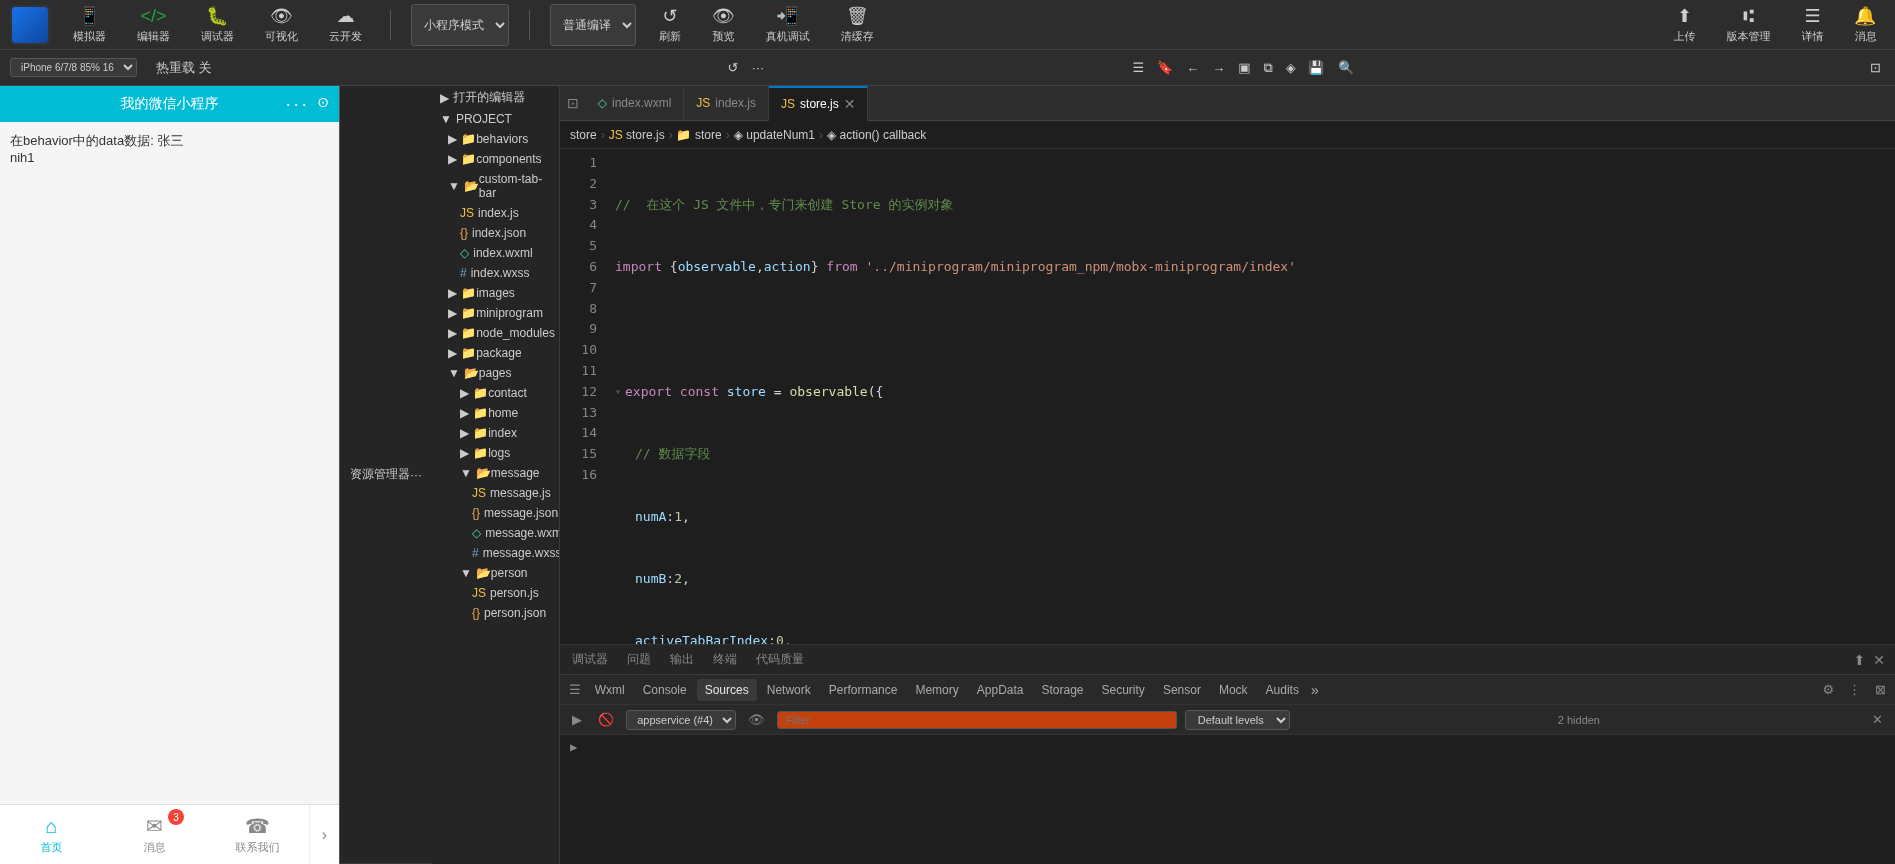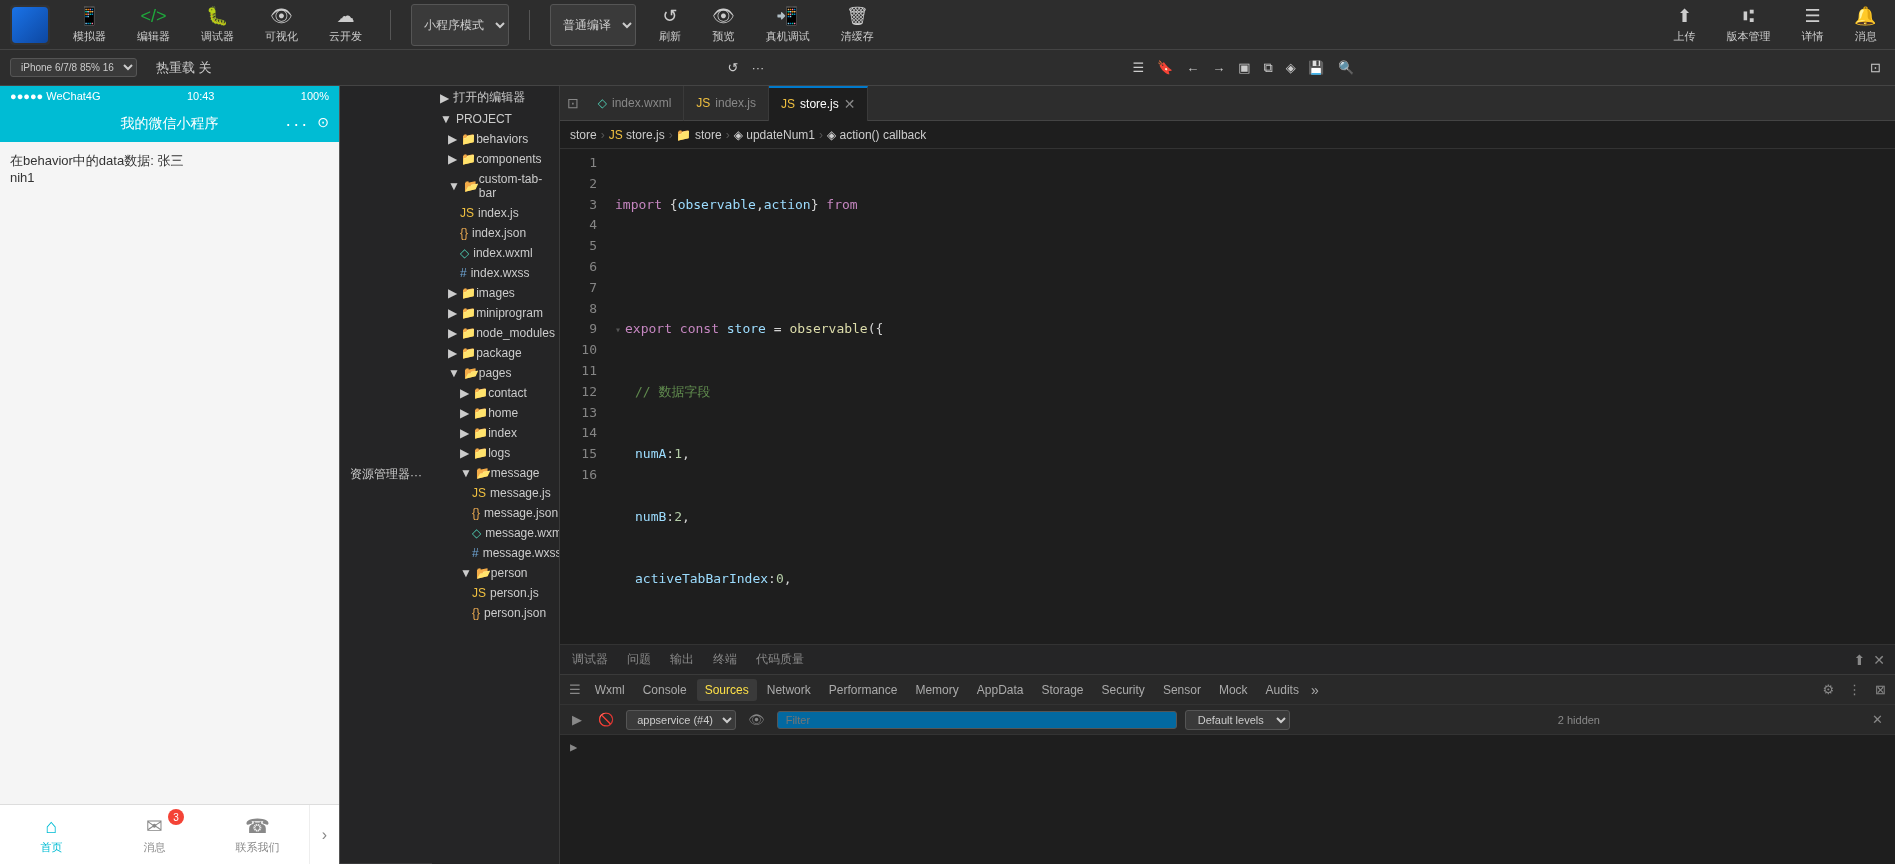--- a/index.html
+++ b/index.html
@@ -121,32 +121,32 @@
     .bottom-tab { color: #888; font-size: 12px; cursor: pointer; padding: 4px 2px; }
     .bottom-controls { margin-left: auto; display: flex; gap: 8px; }
     .bottom-ctrl-btn { color: #888; font-size: 14px; cursor: pointer; }
 
     
     .devtools-tabs {
       display: flex; align-items: center; background: #292929; padding: 0 5px; height: 30px;
       border-bottom: 1px solid #333; gap: 2px; overflow: hidden;
     }
     .devtools-tab { color: #aaa; font-size: 12px; cursor: pointer; padding: 4px 8px; white-space: nowrap; border-radius: 3px; }
-    .devtools-tab.active { color: #fde047; background: #3a3a3a; }
+    .devtools-tab.active { color: #e5e5e5; background: #3a3a3a; }
     .devtools-more { color: #aaa; font-size: 14px; cursor: pointer; margin-left: 2px; }
 
     
     .devtools-content { flex: 1; background: #1e1e1e; display: flex; flex-direction: column; overflow: hidden; }
     .devtools-toolbar {
       display: flex; align-items: center; background: #292929; padding: 3px 8px; gap: 8px;
       border-bottom: 1px solid #333; height: 30px;
     }
     .devtools-btn { color: #888; font-size: 13px; cursor: pointer; padding: 2px 4px; }
     .devtools-select { background: #3a3a3a; border: 1px solid #555; color: #ccc; padding: 2px 6px; font-size: 11px; border-radius: 3px; }
-    .filter-input { flex: 1; background: #0369a1; border: 1px solid #555; color: #ccc; padding: 2px 8px; font-size: 11px; border-radius: 3px; max-width: 400px; }
+    .filter-input { flex: 1; background: #c2410c; border: 1px solid #555; color: #ccc; padding: 2px 8px; font-size: 11px; border-radius: 3px; max-width: 400px; }
     .levels-select { background: #3a3a3a; border: 1px solid #555; color: #ccc; padding: 2px 8px; font-size: 11px; border-radius: 3px; }
     .hidden-count { color: #888; font-size: 11px; margin-left: auto; }
     .devtools-body { flex: 1; padding: 5px 10px; font-family: monospace; font-size: 12px; }
     .expand-arrow { color: #888; font-size: 12px; cursor: pointer; }
   </style>
 </head>
 <body>
 
 <div class="top-toolbar">
   <div class="logo">
@@ -247,25 +247,20 @@
     <span class="sub-toolbar-btn">🔍</span>
   </div>
   <div style="margin-left: auto; display:flex; align-items:center; gap:5px;">
     <span class="sub-toolbar-btn">⊡</span>
   </div>
 </div>
 
 <div class="main-layout">
 
   <div class="phone-panel">
-    <div class="phone-status-bar">
-      <span>●●●●● WeChat4G</span>
-      <span>10:43</span>
-      <span>100%</span>
-    </div>
     <div class="phone-title-bar">
       <span>我的微信小程序</span>
       <div class="phone-title-icons">
         <span style="font-size:18px; letter-spacing:2px;">···</span>
         <span>⊙</span>
       </div>
     </div>
     <div class="phone-content">
       <div>在behavior中的data数据: 张三</div>
       <div>nih1</div>
@@ -473,27 +468,31 @@
           <div>10</div>
         <div>11</div>
           <div>12</div>
           <div>13</div>
           <div>14</div>
           <div>15</div>
         <div>16</div>
       </div>
       <div class="code-content">
         <div class="code-line">
+          <span class="c-comment">//  在这个 JS 文件中，专门来创建 Store 的实例对象</span>
+        </div>
+        <div class="code-line">
           <span class="c-keyword">import </span>
           <span class="c-operator">{</span>
           <span class="c-variable">observable</span>
           <span class="c-operator">,</span>
           <span class="c-variable">action</span>
           <span class="c-operator">} </span>
           <span class="c-keyword">from </span>
+          <span class="c-string">'../miniprogram/miniprogram_npm/mobx-miniprogram/index'</span>
         </div>
         <div class="code-line"></div>
         <div class="code-line">
           <span class="fold-arrow">▾</span>
           <span class="c-keyword">export </span>
           <span class="c-keyword">const </span>
           <span class="c-variable">store </span>
           <span class="c-operator">= </span>
           <span class="c-function">observable</span>
           <span class="c-operator">({</span>

